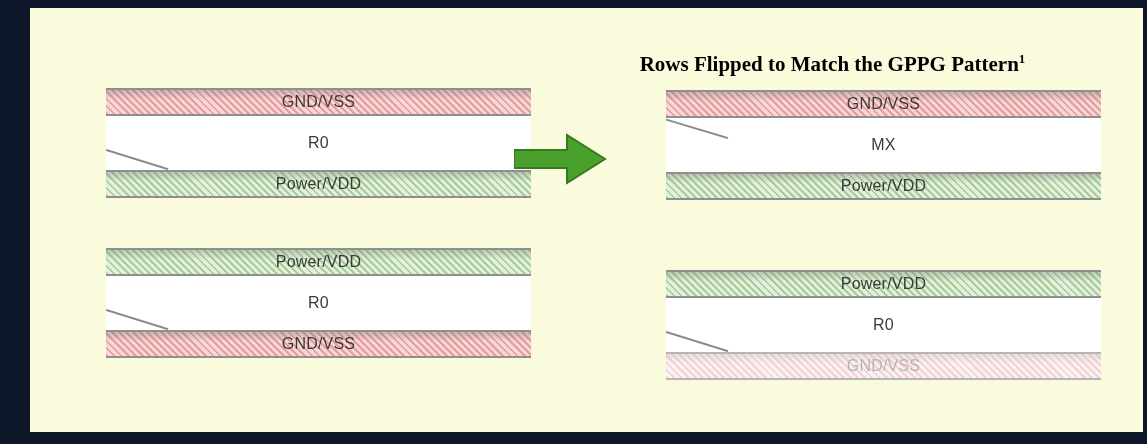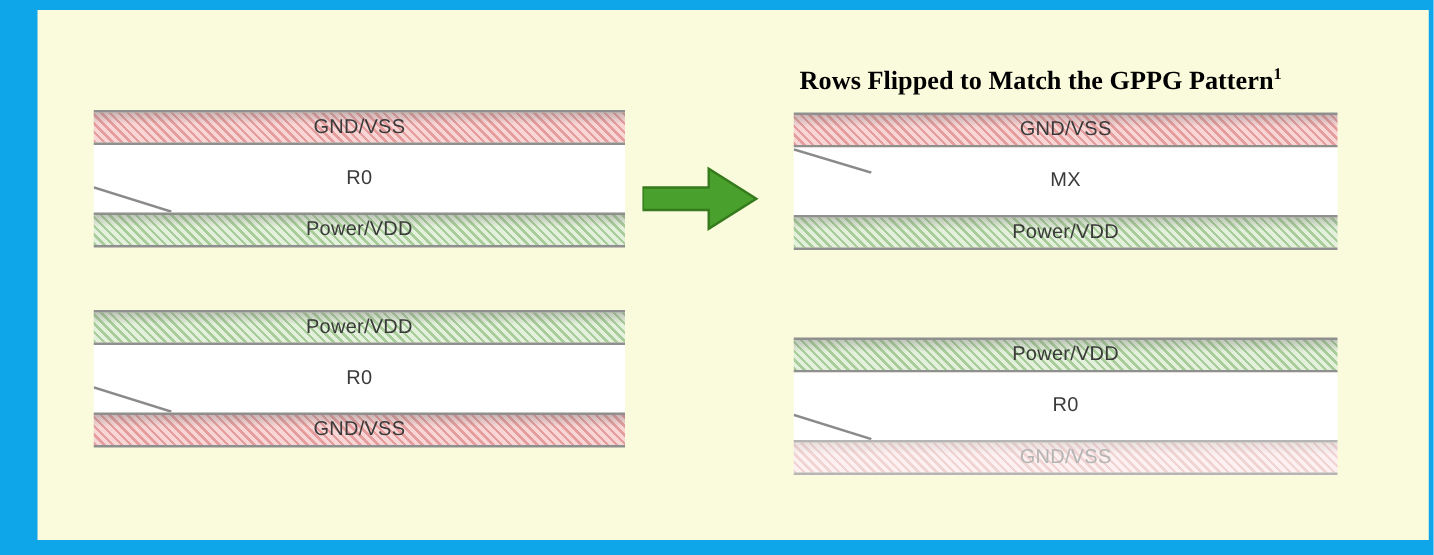--- a/index.html
+++ b/index.html
@@ -1,31 +1,31 @@
 <!DOCTYPE html>
 <html><head>
 <meta charset="utf-8">
 <style>
   html,body{margin:0;padding:0;background:#ffffff;}
   .page{
-    position:relative;width:1147px;height:444px;background:#0ea5e9;
+    position:relative;width:1147px;height:444px;background:#0f172a;
     overflow:hidden;font-family:"Liberation Sans",sans-serif;
   }
   .panel{
     position:absolute;left:30px;top:8px;width:1113px;height:424px;
     background:#fafbdc;
   }
   .figure-title{
     position:absolute;left:555px;top:44px;width:495px;
     text-align:center;color:#000;
     font-family:"Liberation Serif",serif;font-weight:bold;font-size:21px;
     white-space:nowrap;
   }
   .figure-title sup{font-size:13px;line-height:0;}
-  .diagram{position:absolute;display:flex;flex-direction:column;}
+  .diagram{position:absolute;display:flex;flex-direction:column;margin-left:31px;}
   .d-left-top{left:45px;top:80px;width:425px;}
   .d-left-bottom{left:45px;top:240px;width:425px;}
   .d-right-top{left:605px;top:82px;width:435px;}
   .d-right-bottom{left:605px;top:262px;width:435px;}
   .band{
     position:relative;display:flex;align-items:center;justify-content:center;
     box-sizing:border-box;
   }
   .rail{height:28px;border-top:2px solid #8f8f8f;border-bottom:2px solid #8f8f8f;}
   .rail.red{

